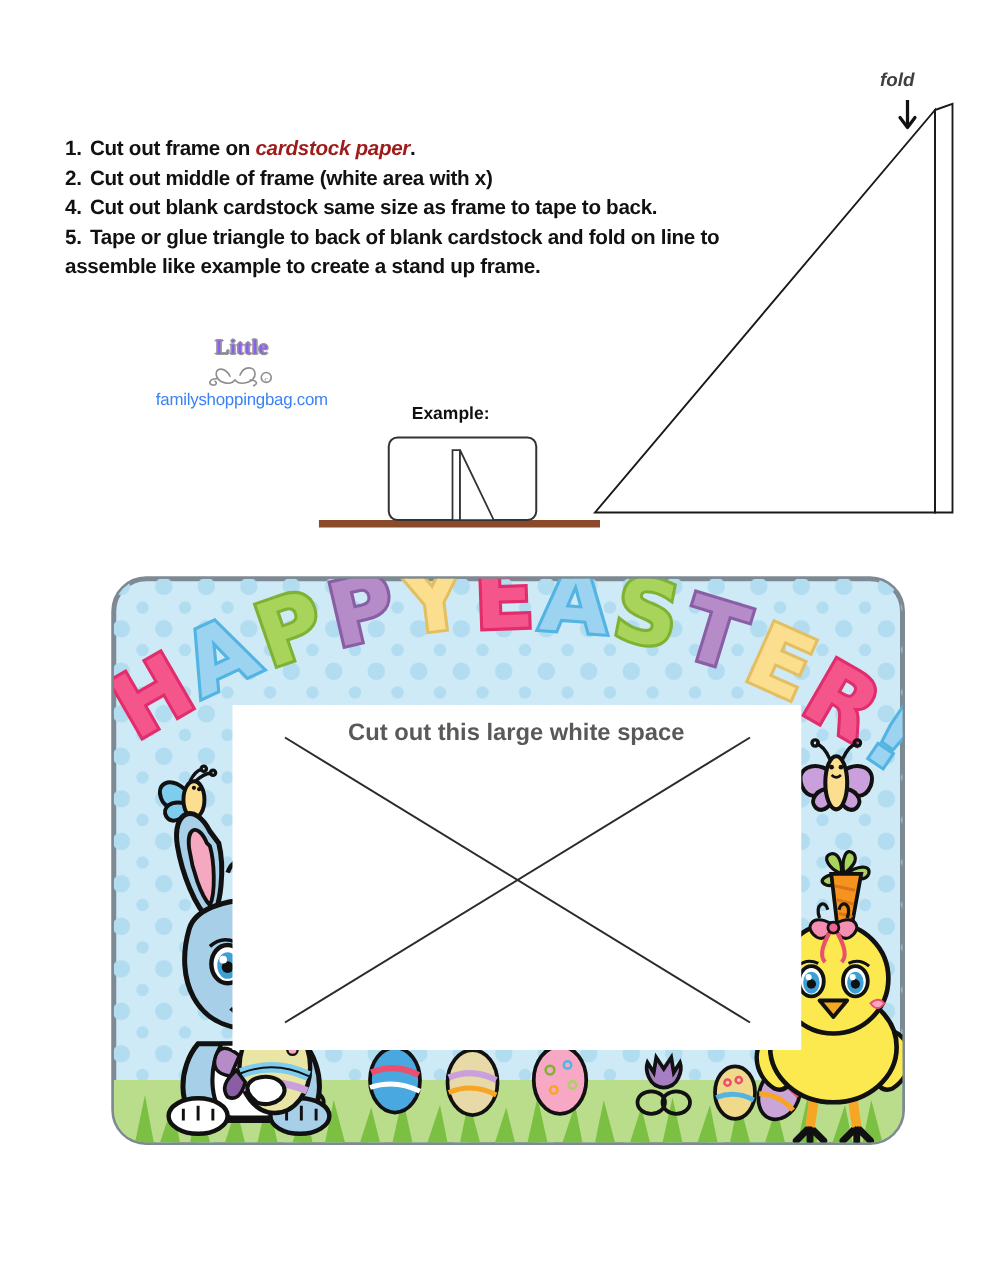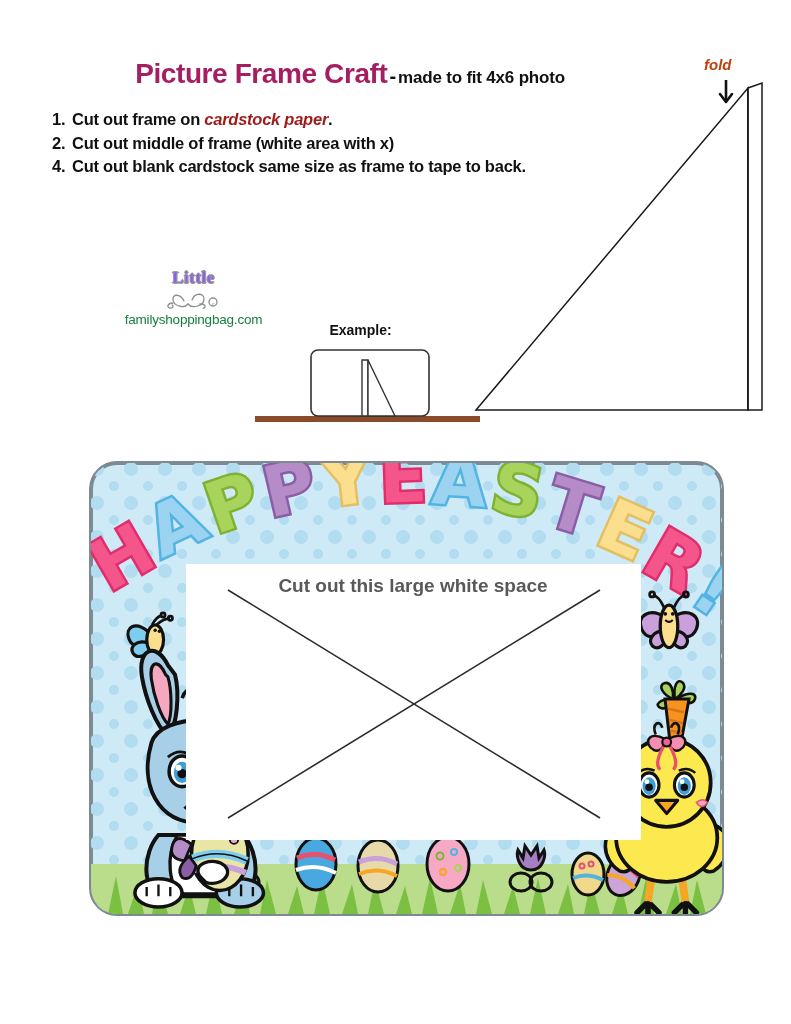--- a/index.html
+++ b/index.html
@@ -87,21 +87,21 @@
     letter-spacing: 0.5px;
     -webkit-text-stroke: 0.4px #9b9b9b;
     color: #8b5cf6;
     text-shadow:
       -1px 0 #9b9b9b, 1px 0 #9b9b9b,
       0 -1px #9b9b9b, 0 1px #9b9b9b;
   }
   #logo-heart { height: 22px; margin-top: 2px; }
   #logo-url {
     font-size: 13.5px;
-    color: #15803d;
+    color: #3b82f6;
     margin-top: 1px;
     letter-spacing: -0.2px;
   }
 
   
   #example-block {
     position: absolute;
     left: 255px; top: 322px;
     width: 225px;
   }
@@ -121,58 +121,58 @@
     left: 466px; top: 58px;
     width: 310px;
     height: 380px;
   }
   #fold-label {
     position: absolute;
     left: 700px; top: 0;
     font-size: 15px;
     font-weight: bold;
     font-style: italic;
-    color: #c2410c;
+    color: #404040;
   }
 
   
   #frame {
     position: absolute;
     left: 88px; top: 460px;
     width: 637px;
     height: 457px;
   }
 
   
   svg { display: block; }
 </style>
 </head>
 <body>
 
 <div id="header-block">
 
-  <div id="title-row">
-    <span id="title-main">Picture Frame Craft</span><span id="title-dash">-</span><span id="title-sub">made to fit 4x6 photo</span>
-  </div>
 
   <div id="steps">
 
     <div class="step-line">
       <span class="step-num">1.</span><span>Cut out frame on </span><span class="em-red">cardstock paper</span><span>.</span>
     </div>
 
     <div class="step-line">
       <span class="step-num">2.</span><span>Cut out middle of frame (white area with x)</span>
     </div>
 
 
     <div class="step-line">
       <span class="step-num">4.</span><span>Cut out blank cardstock same size as frame to tape to back.</span>
     </div>
 
+    <div class="step-line step-wrap" style="width:570px;">
+      <span class="step-num">5.</span><span>Tape or glue triangle to back of blank cardstock and fold on line to assemble like example to create a stand up frame.</span>
+    </div>
 
   </div>
 
   <div id="logo">
     <div class="logo-word">Little</div>
     <div id="logo-heart">
       <svg width="195" height="22" viewBox="0 0 195 22">
         <g fill="none" stroke="#8d8d8d" stroke-width="1.3" stroke-linecap="round">
           <path d="M88 12 C84 4, 76 5, 77 11 C78 17, 88 20, 92 15"></path>
           <path d="M92 15 C96 20, 108 17, 108 10 C108 4, 99 3, 96 11"></path>

